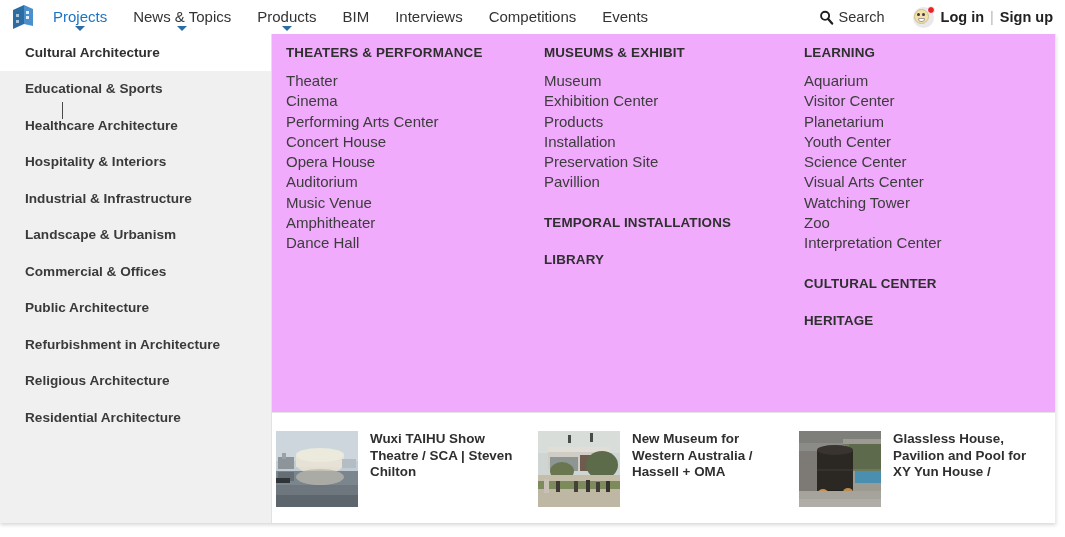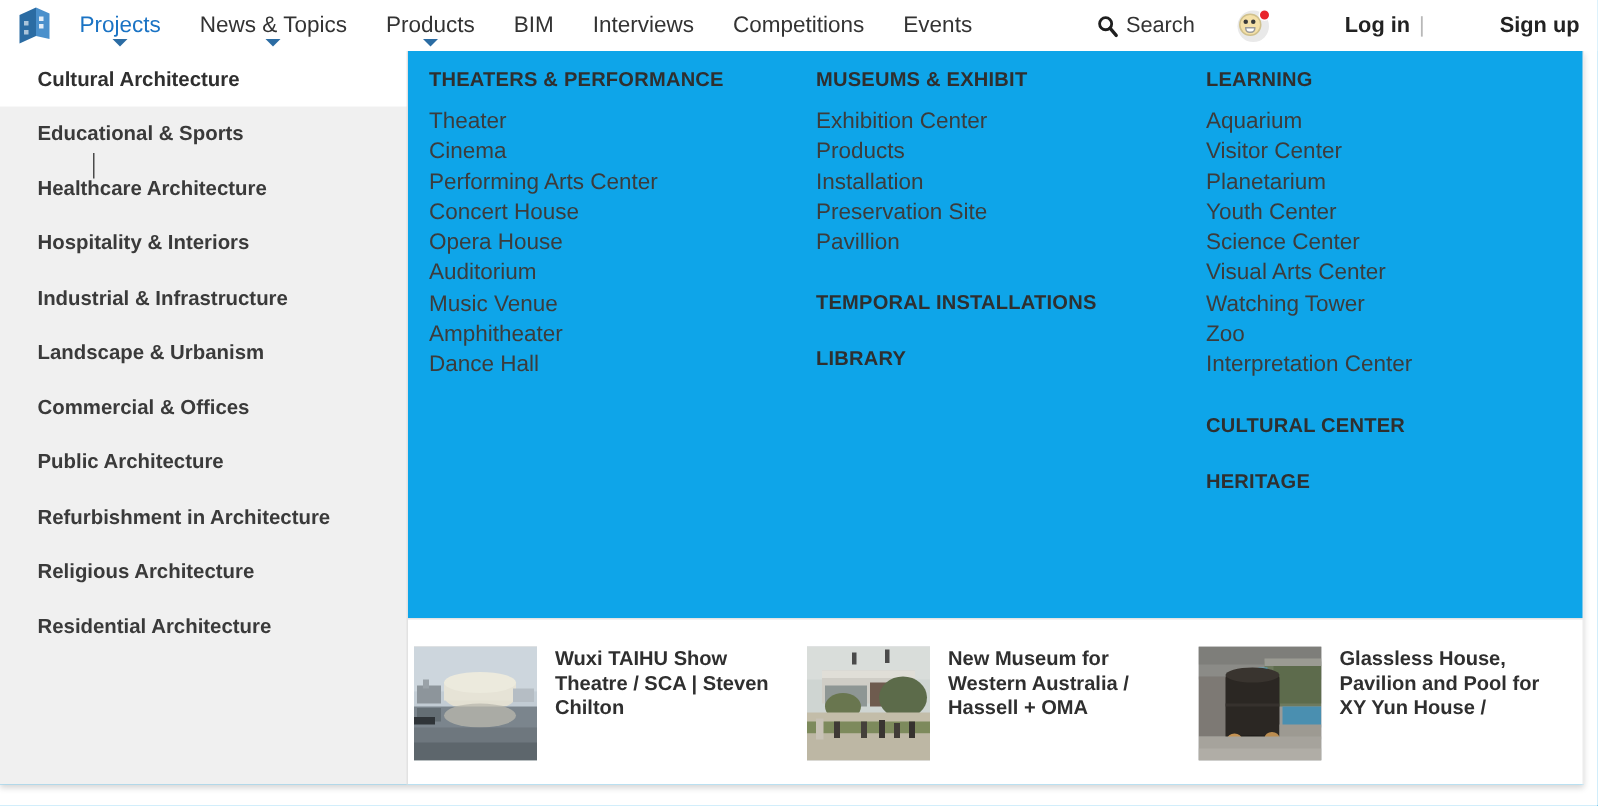--- a/index.html
+++ b/index.html
@@ -91,21 +91,21 @@
   .auth-group {
     display: flex;
     align-items: center;
     gap: 6px;
     font-size: 14.5px;
     font-weight: bold;
     color: #222222;
     cursor: pointer;
   }
   .auth-sep { color: #b8b8b8; font-weight: normal; }
-  .auth-link { cursor: pointer; margin-left: 44px; }
+  .auth-link { cursor: pointer; }
 
   .avatar {
     position: relative;
     width: 21px; height: 21px;
     border-radius: 50%;
     background: #e9e9e9;
     display: block;
     margin-right: 1px;
   }
   .avatar-face {
@@ -141,21 +141,21 @@
     background: #e8242a;
     border: 1px solid #ffffff;
   }
 
   
   .mega {
     position: absolute;
     left: 0; top: 34px;
     width: 1056px;
     height: 489px;
-    background: #0ea5e9;
+    background: #f0abfc;
     box-shadow: 0 2px 4px rgba(0,0,0,0.16);
     z-index: 30;
   }
 
   
   .sidebar {
     position: absolute;
     left: 0; top: 0;
     width: 272px;
     height: 489px;
@@ -391,20 +391,21 @@
         <div class="col-link">Concert House</div>
         <div class="col-link">Opera House</div>
         <div class="col-link">Auditorium</div>
         <div class="col-link">Music Venue</div>
         <div class="col-link">Amphitheater</div>
         <div class="col-link">Dance Hall</div>
       </div>
 
       <div class="col col-2">
         <div class="col-head">MUSEUMS &amp; EXHIBIT</div>
+        <div class="col-link">Museum</div>
         <div class="col-link">Exhibition Center</div>
         <div class="col-link">Products</div>
         <div class="col-link">Installation</div>
         <div class="col-link">Preservation Site</div>
         <div class="col-link">Pavillion</div>
         <div class="col-head spaced">TEMPORAL INSTALLATIONS</div>
         <div class="col-head spaced">LIBRARY</div>
       </div>
 
       <div class="col col-3">

